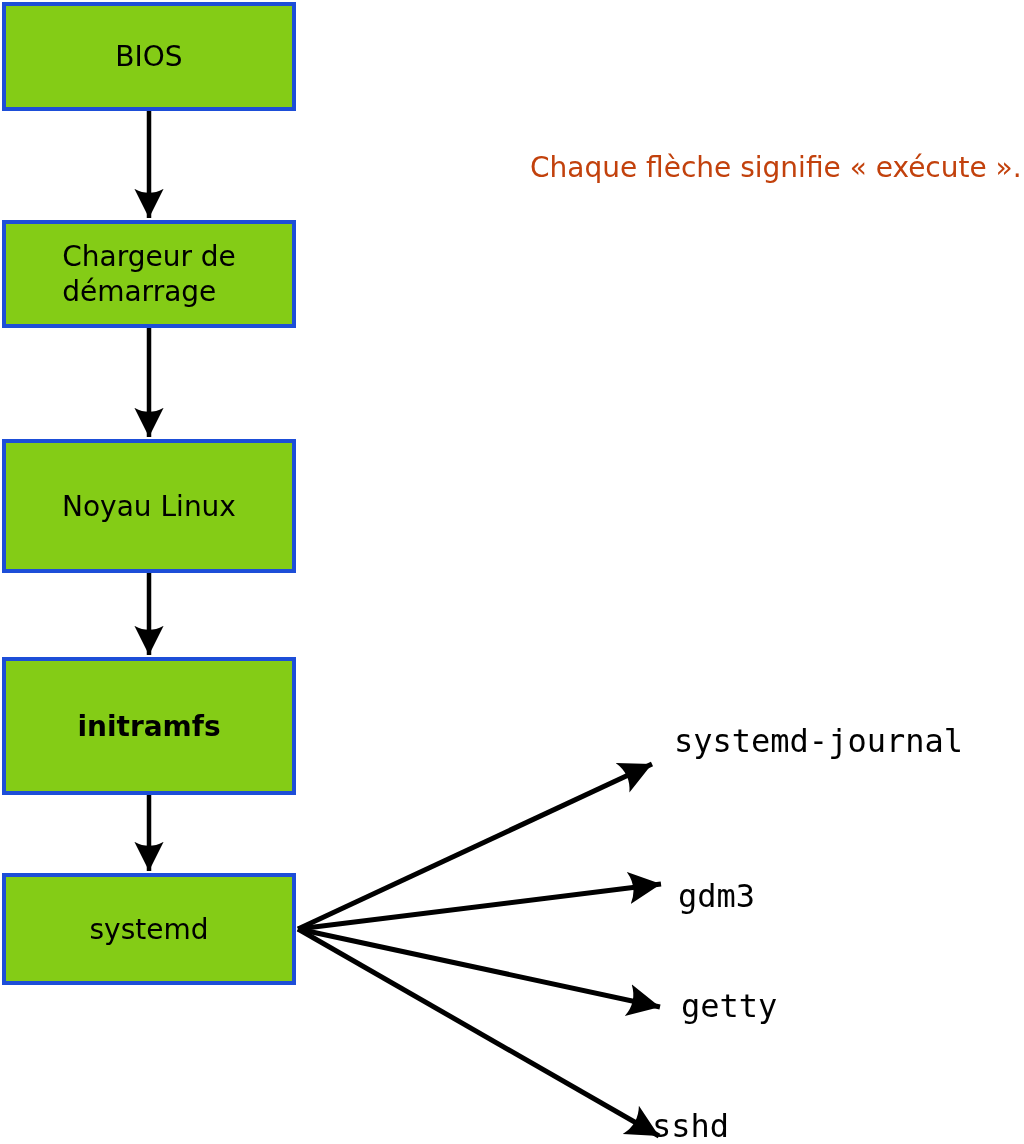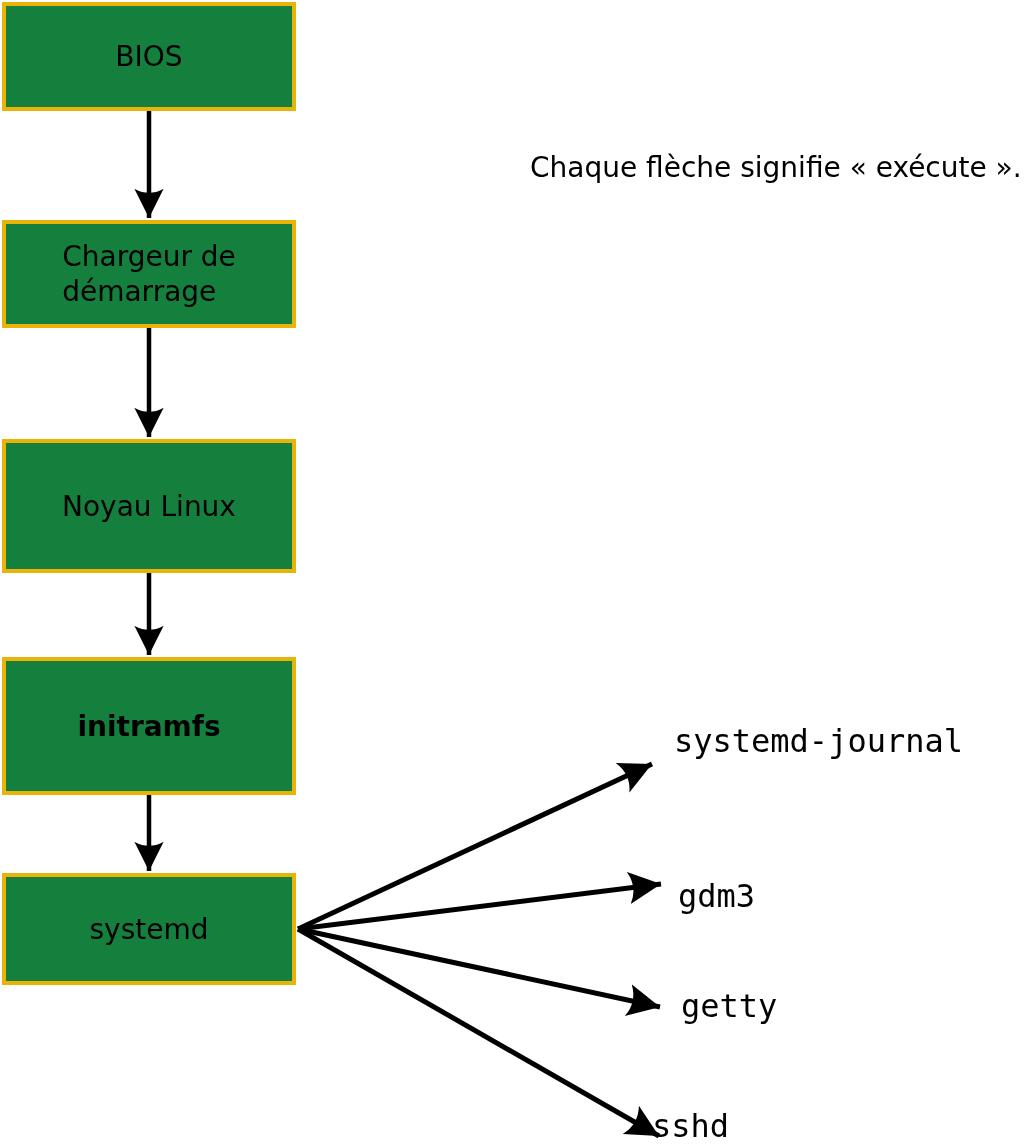--- a/index.html
+++ b/index.html
@@ -15,22 +15,22 @@
   .arrows-layer {
     position: absolute;
     left: 0; top: 0;
     width: 1024px; height: 1144px;
   }
   .box {
     position: absolute;
     left: 2px;
     width: 294px;
     box-sizing: border-box;
-    border: 4px solid #eab308;
-    background: #15803d;
+    border: 4px solid #1d4ed8;
+    background: #84cc16;
     display: flex;
     align-items: center;
     justify-content: center;
   }
   .box .label {
     font-size: 28px;
     line-height: 1.25;
     white-space: pre-line;
     text-align: left;
     color: #000000;
@@ -41,21 +41,21 @@
   #box-initramfs  { top: 657px; height: 138px; font-weight: bold; }
   #box-systemd    { top: 873px; height: 112px; }
 
   .note {
     position: absolute;
     left: 530px;
     top: 150px;
     font-size: 28px;
     line-height: 35px;
     white-space: nowrap;
-    color: #000000;
+    color: #c2410c;
   }
   .proc {
     position: absolute;
     font-family: "DejaVu Sans Mono", monospace;
     font-size: 32px;
     line-height: 34px;
     white-space: nowrap;
     color: #000000;
   }
   #proc-journal { left: 674px; top: 724px; }

